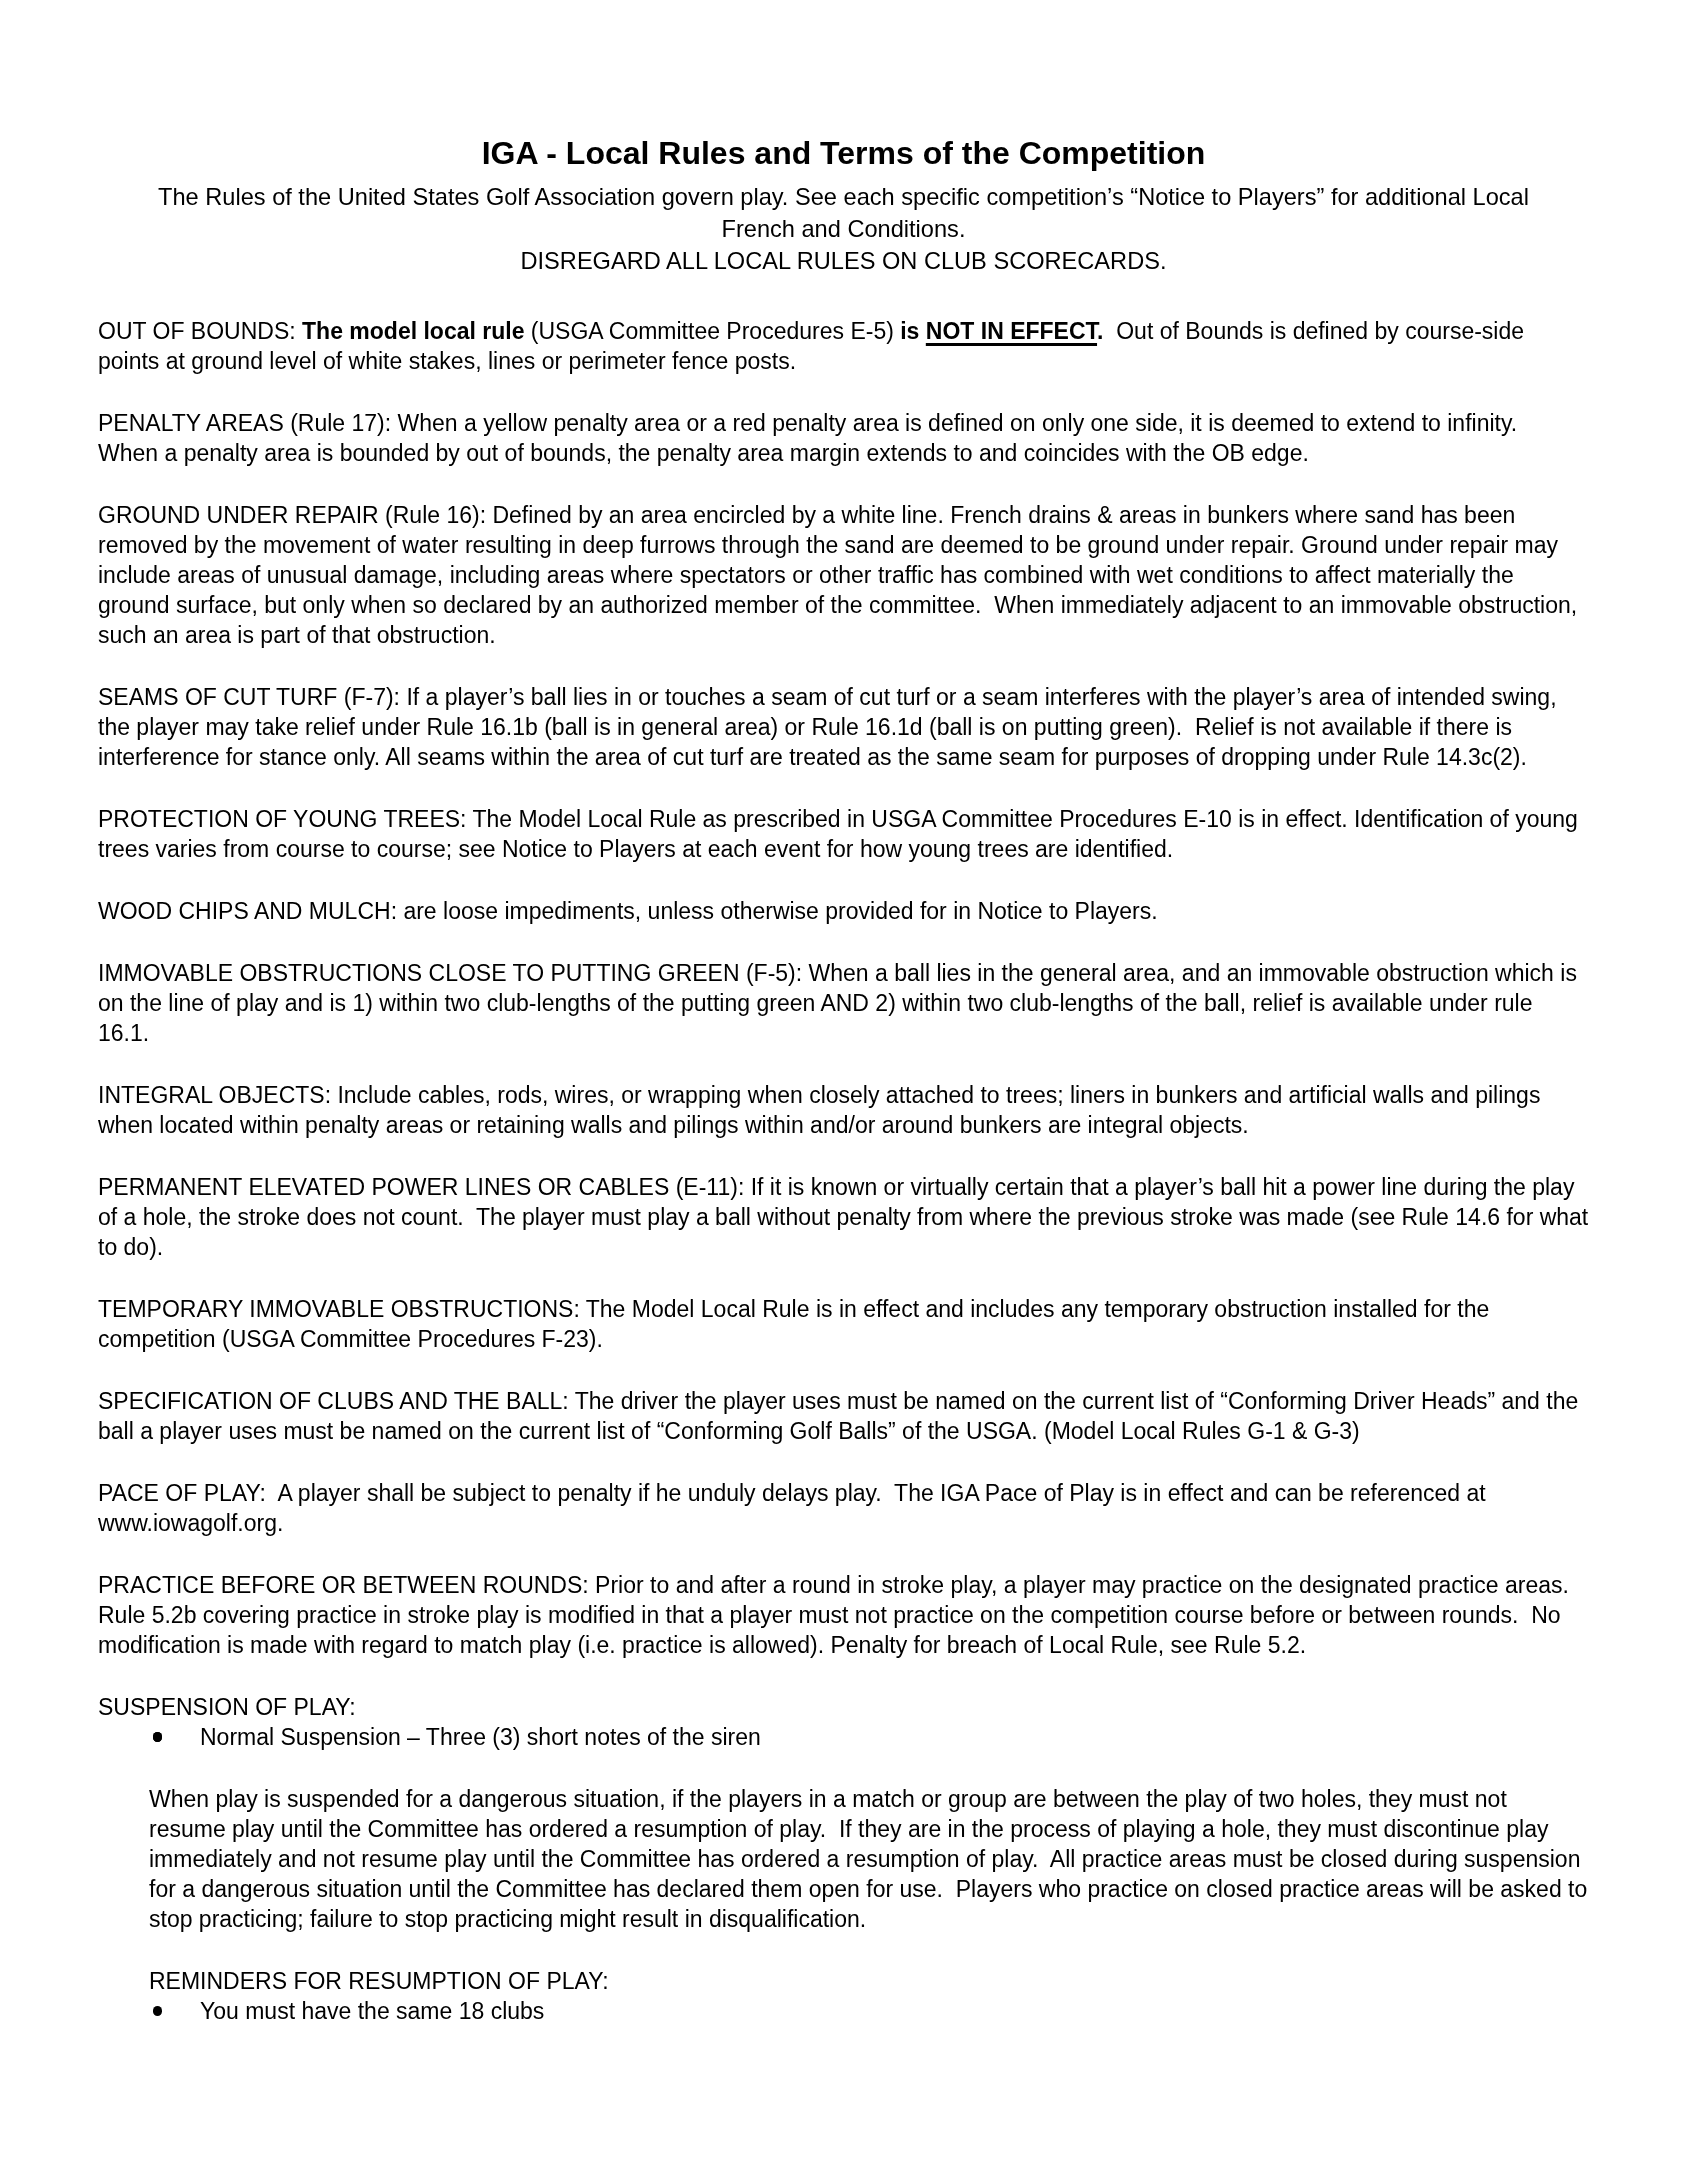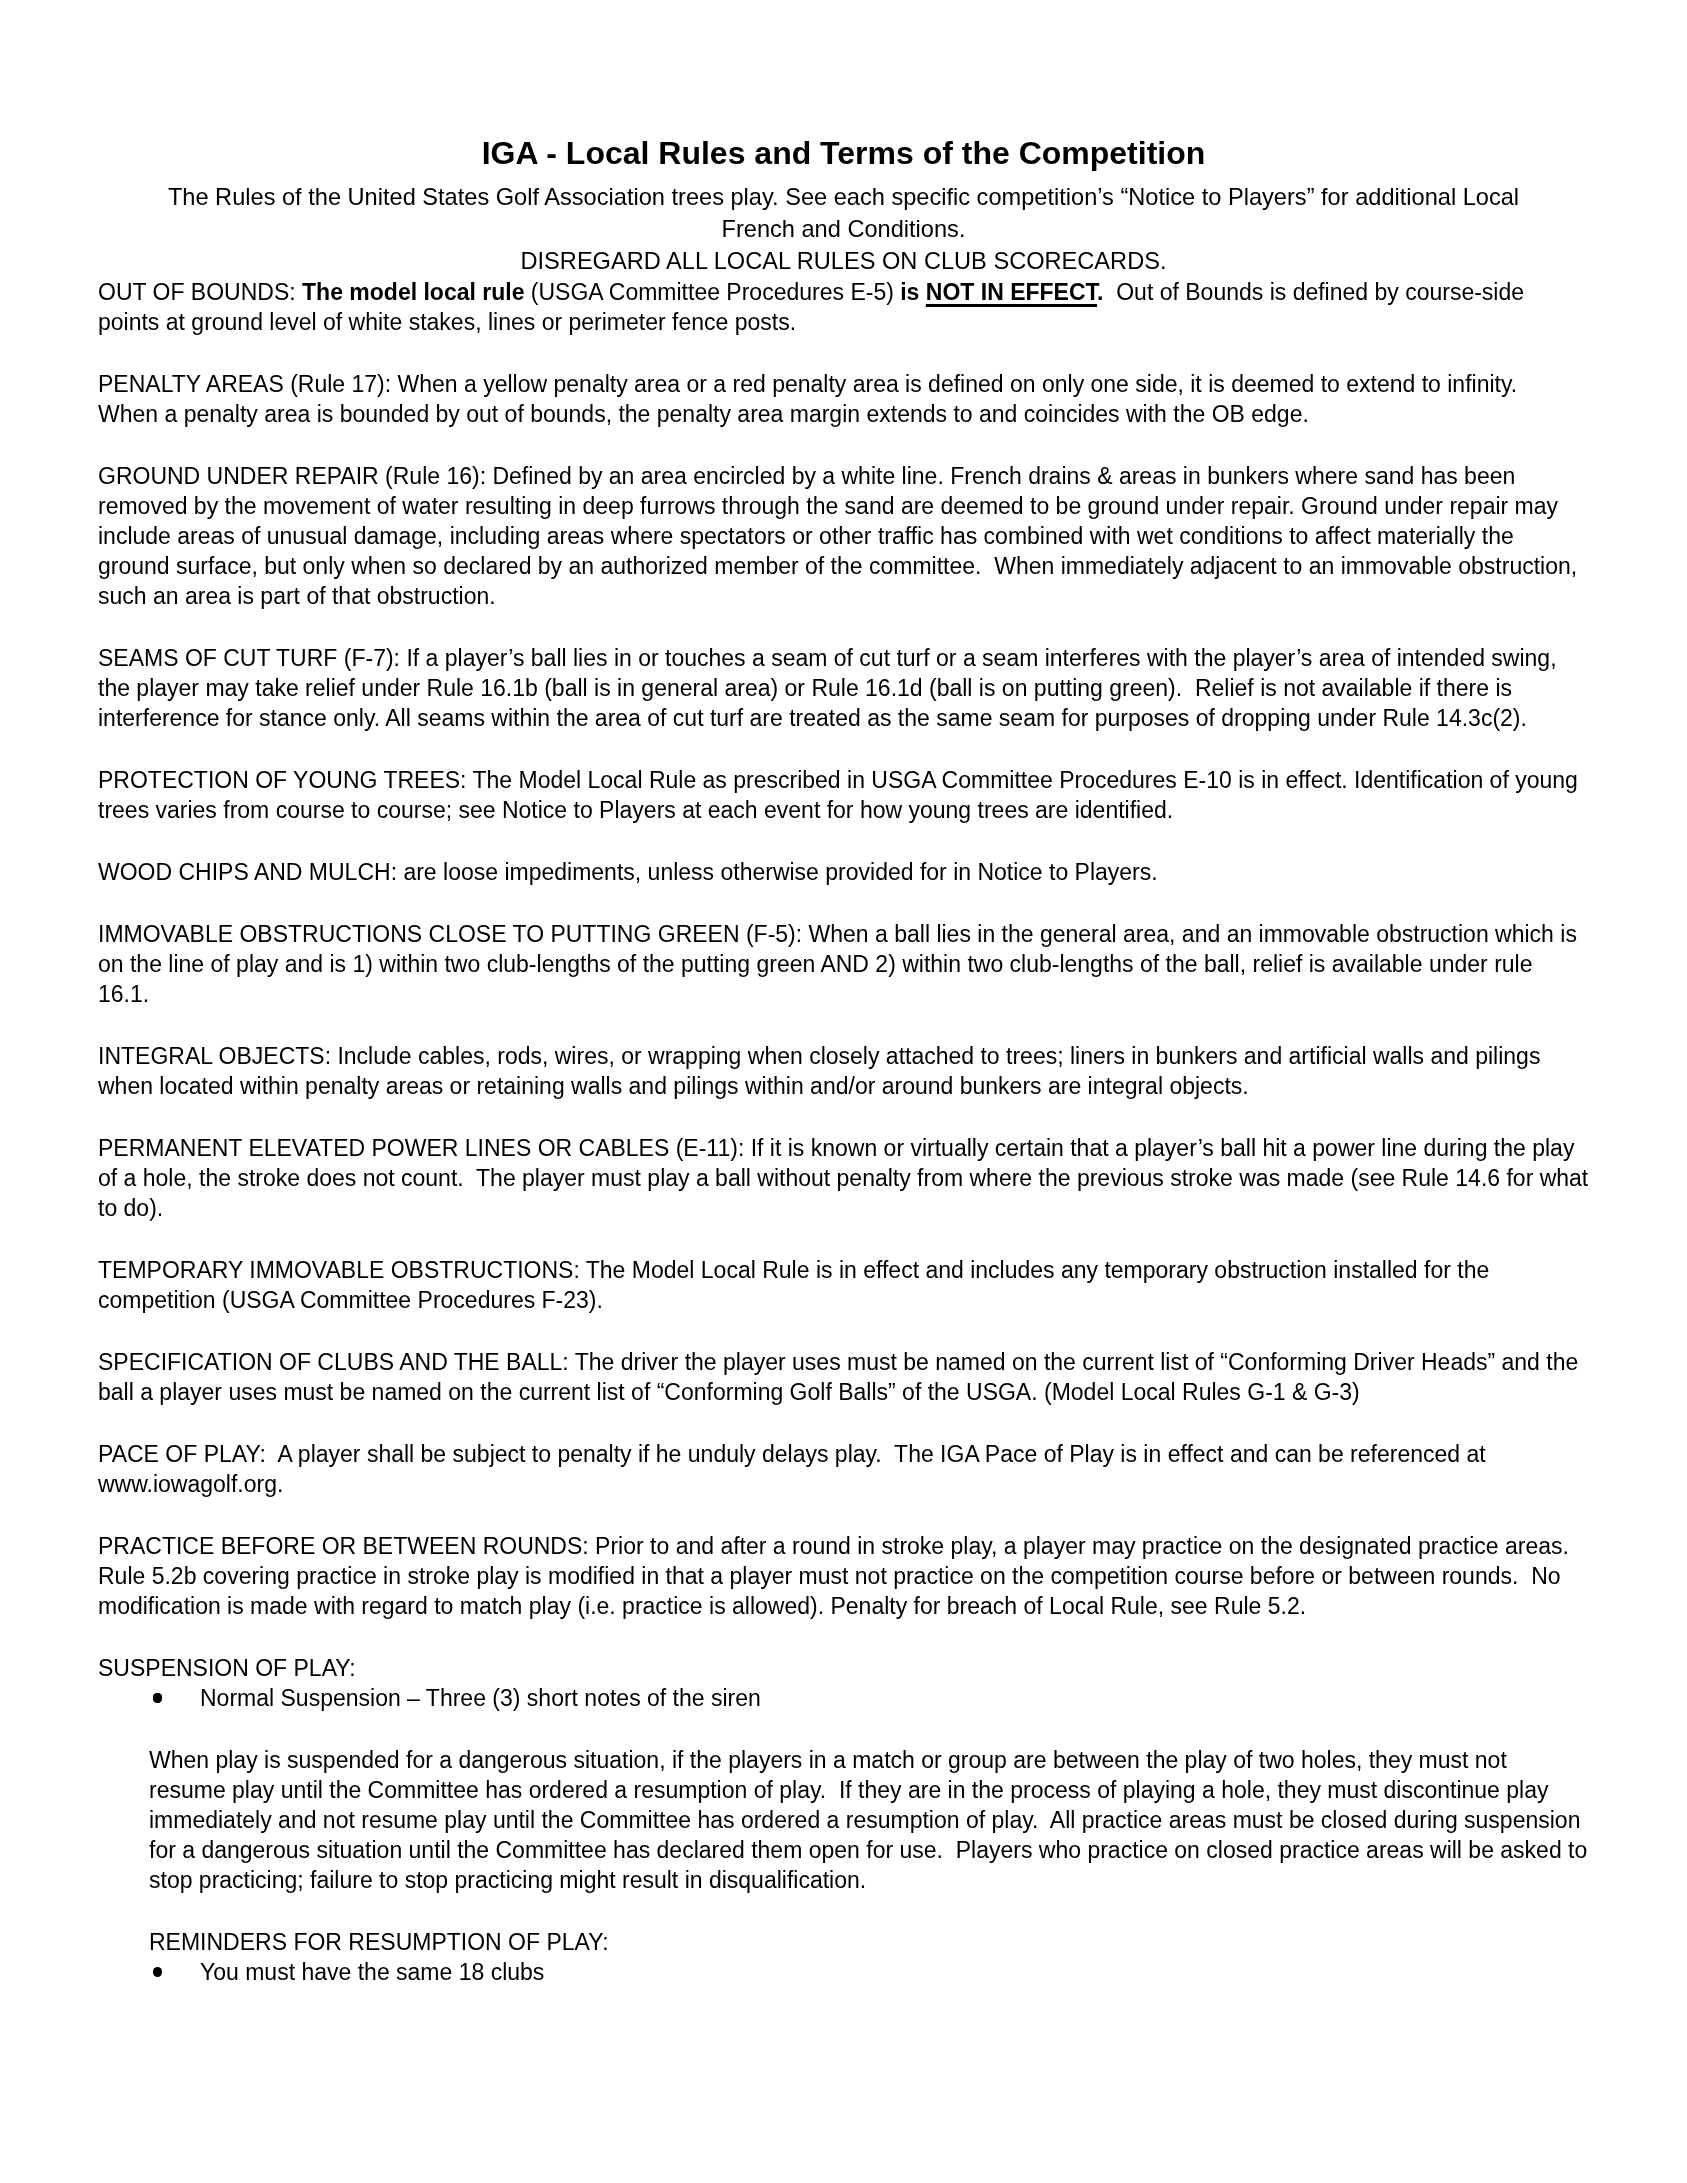--- a/index.html
+++ b/index.html
@@ -26,20 +26,21 @@
     font-size: 32px;
     font-weight: 700;
     line-height: 40px;
   }
   .header-line {
     text-align: center;
     font-size: 23.6px;
     line-height: 32px;
   }
   .doc-body {
+    margin-top: 39px;
   }
   .para {
     margin: 0 0 32px 0;
     font-size: 23px;
     line-height: 30px;
     white-space: pre-wrap;
   }
   .para.indent { margin-left: 51px; }
   .para.tight { margin-bottom: 0; }
   .bold { font-weight: 700; }
@@ -64,21 +65,21 @@
     border-radius: 50%;
     background: #000000;
   }
 </style>
 </head>
 <body>
 
 <div class="page">
   <h1 class="title">IGA - Local Rules and Terms of the Competition</h1>
   <div>
-    <div class="header-line">The Rules of the United States Golf Association trees play. See each specific competition’s “Notice to Players” for additional Local</div>
+    <div class="header-line">The Rules of the United States Golf Association govern play. See each specific competition’s “Notice to Players” for additional Local</div>
     <div class="header-line">French and Conditions.</div>
     <div class="header-line">DISREGARD ALL LOCAL RULES ON CLUB SCORECARDS.</div>
   </div>
   <div class="doc-body">
       <p class="para"><span>OUT OF BOUNDS: </span><span class="bold">The model local rule </span><span>(USGA Committee Procedures E-5) </span><span class="bold">is </span><span class="bold underline">NOT IN EFFECT</span><span class="bold">.</span><span>  Out of Bounds is defined by course-side points at ground level of white stakes, lines or perimeter fence posts.</span></p>
       <p class="para"><span>PENALTY AREAS (Rule 17): When a yellow penalty area or a red penalty area is defined on only one side, it is deemed to extend to infinity.  When a penalty area is bounded by out of bounds, the penalty area margin extends to and coincides with the OB edge.</span></p>
       <p class="para"><span>GROUND UNDER REPAIR (Rule 16): Defined by an area encircled by a white line. French drains &amp; areas in bunkers where sand has been removed by the movement of water resulting in deep furrows through the sand are deemed to be ground under repair. Ground under repair may include areas of unusual damage, including areas where spectators or other traffic has combined with wet conditions to affect materially the ground surface, but only when so declared by an authorized member of the committee.  When immediately adjacent to an immovable obstruction, such an area is part of that obstruction.</span></p>
       <p class="para"><span>SEAMS OF CUT TURF (F-7): If a player’s ball lies in or touches a seam of cut turf or a seam interferes with the player’s area of intended swing, the player may take relief under Rule 16.1b (ball is in general area) or Rule 16.1d (ball is on putting green).  Relief is not available if there is interference for stance only. All seams within the area of cut turf are treated as the same seam for purposes of dropping under Rule 14.3c(2).</span></p>
       <p class="para"><span>PROTECTION OF YOUNG TREES: The Model Local Rule as prescribed in USGA Committee Procedures E-10 is in effect. Identification of young trees varies from course to course; see Notice to Players at each event for how young trees are identified.</span></p>
       <p class="para"><span>WOOD CHIPS AND MULCH: are loose impediments, unless otherwise provided for in Notice to Players.</span></p>

